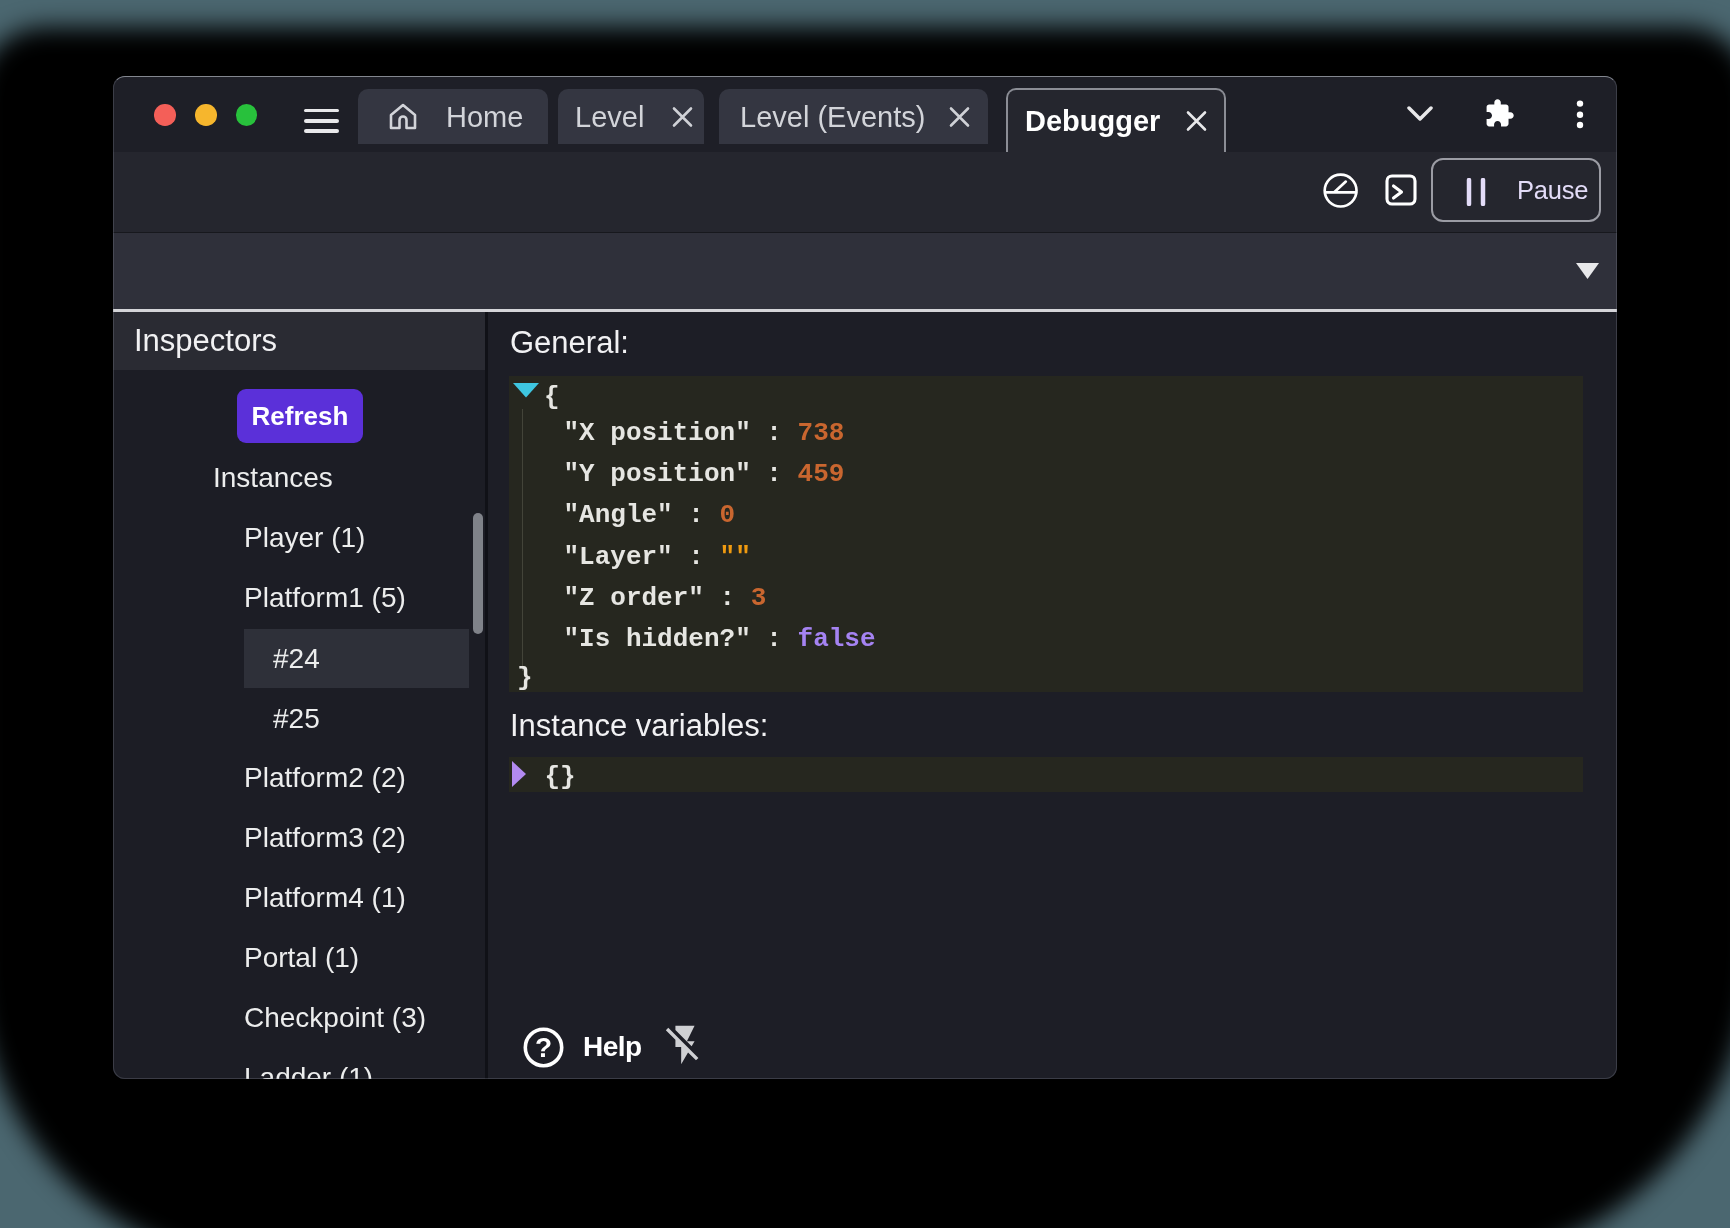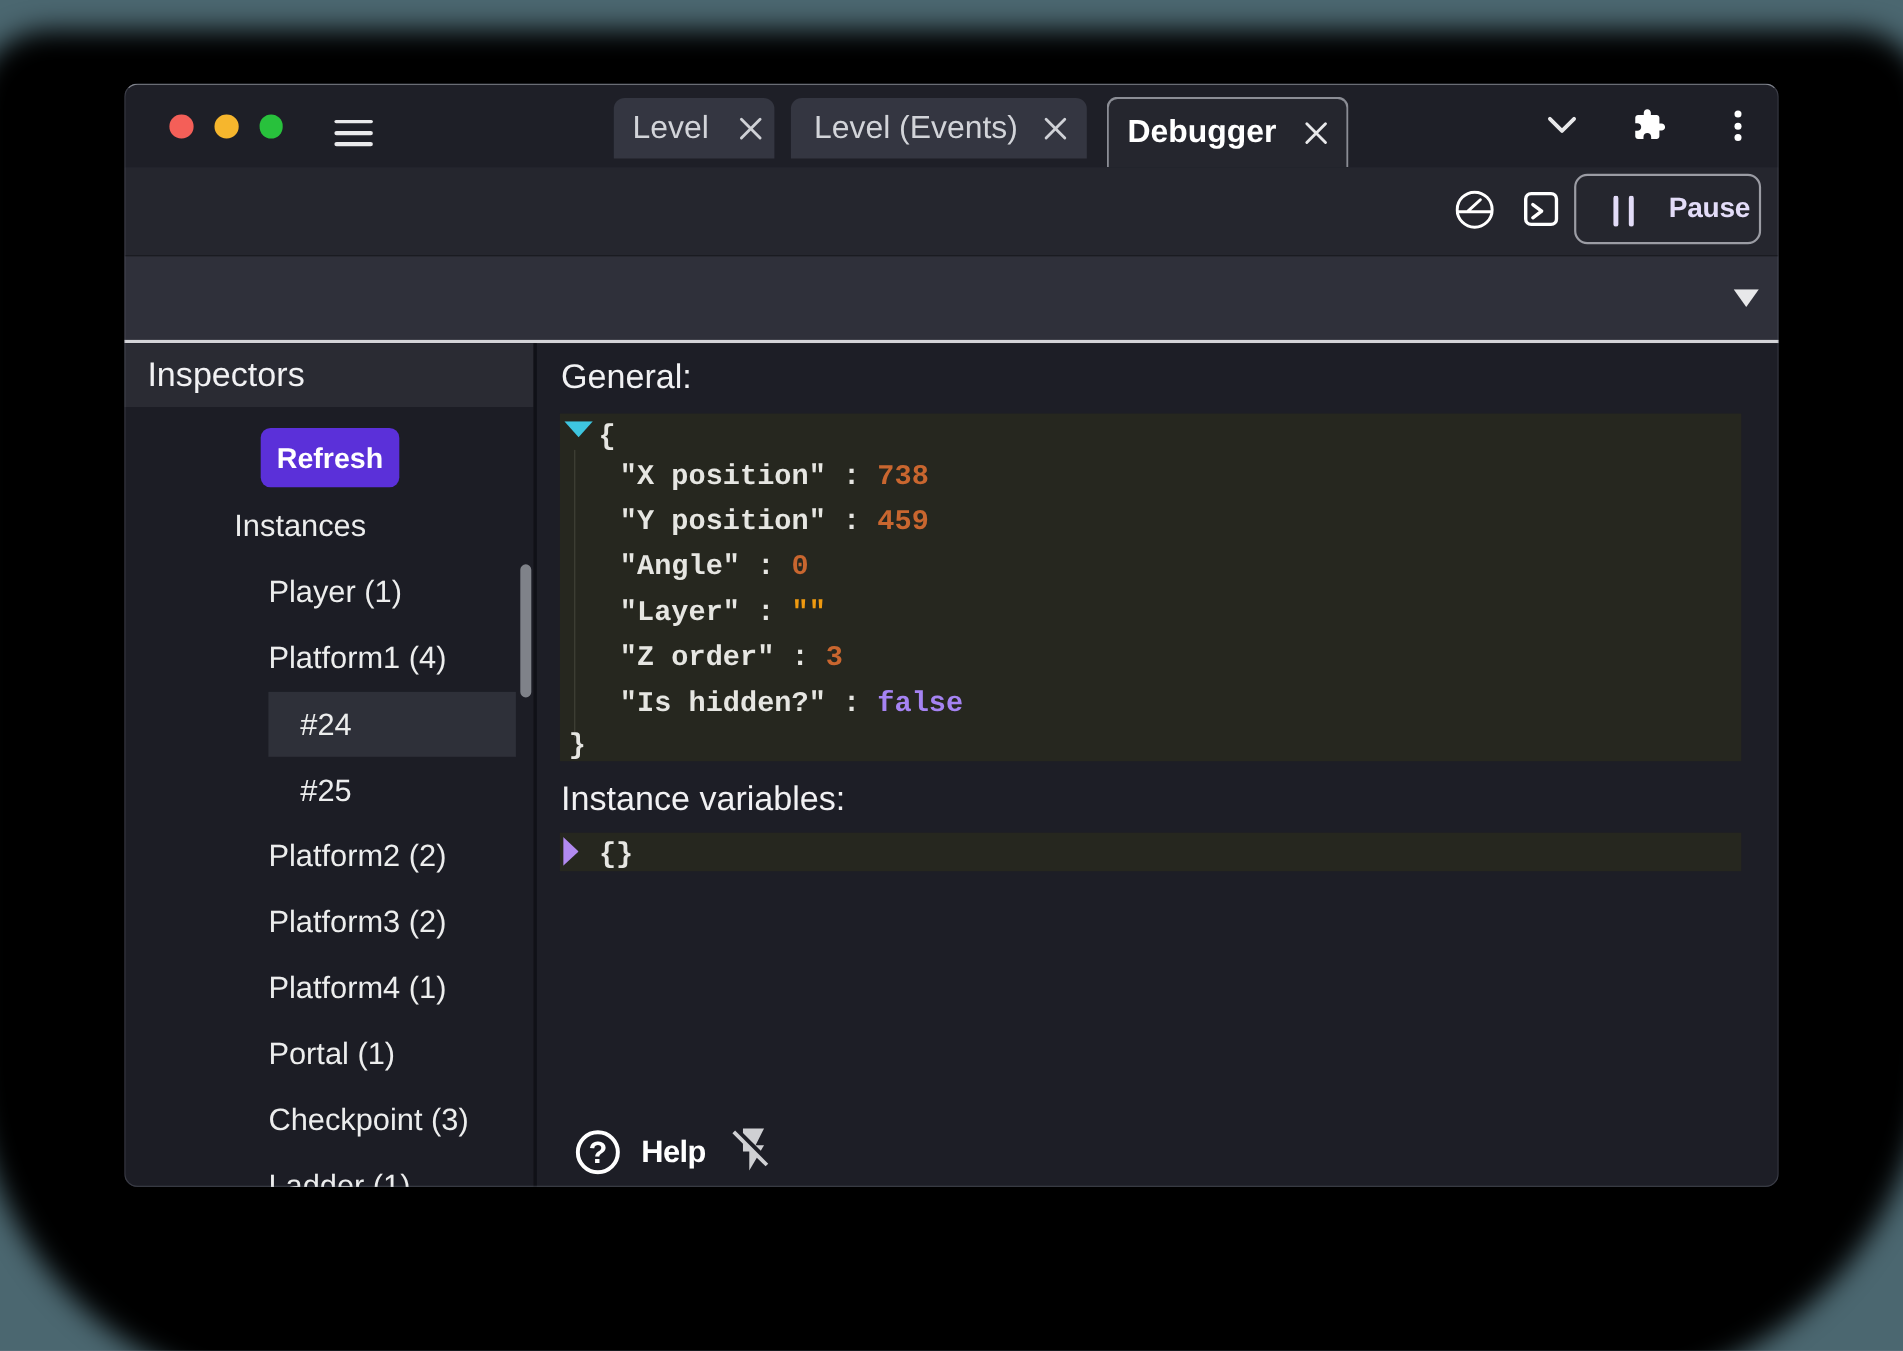--- a/index.html
+++ b/index.html
@@ -19,21 +19,21 @@
   .tab { position:absolute; top:13px; height:55px; background:#343641; border-radius:10px 10px 0 0; color:#d2d4d9; font-size:29px; }
   .tab .lbl { position:absolute; top:50%; transform:translateY(-50%); white-space:nowrap; }
   .tab .x { position:absolute; top:50%; transform:translateY(-50%); width:23px; height:23px; }
   .tab.active { top:12px; height:64px; background:#25262e; border:2px solid #8b8d95; border-bottom:none; color:#fff; font-weight:bold; }
   .ticons { position:absolute; }
 
   
   .toolbar { position:absolute; left:0; top:76px; width:1504px; height:80px; background:#25262e; }
   .pausebtn { position:absolute; left:1318px; top:6px; width:170px; height:64px; border:2px solid #9b9ca4; border-radius:12px; }
   .pausebtn .bars { position:absolute; left:33px; top:18px; }
-  .pausebtn .txt { position:absolute; left:84px; top:50%; transform:translateY(-50%); color:#e3dcf8; font-weight:bold; font-size:25.5px; letter-spacing:-0.2px; }
+  .pausebtn .txt { position:absolute; left:84px; top:50%; transform:translateY(-50%); color:#e3dcf8; font-weight:normal; font-size:25.5px; letter-spacing:-0.2px; }
 
   
   .gamebar { position:absolute; left:0; top:156px; width:1504px; height:77.5px; background:#2f303a; border-top:1px solid #17181d; }
   .gamebar .t { position:absolute; left:22px; top:50%; transform:translateY(-50%); color:#f4f4f6; font-weight:bold; font-size:31px; }
   .sep { position:absolute; left:0; top:233px; width:1504px; height:2.5px; background:#d4d4d8; }
 
   
   .content { position:absolute; left:0; top:236px; width:1504px; height:767px; background:#1d1e26; }
   .sidebar { position:absolute; left:0; top:0; width:372px; height:767px; background:#1c1d25; }
   .sidebar .hdr { position:absolute; left:0; top:0; width:372px; height:58px; background:#2a2b33; }
@@ -59,20 +59,26 @@
   <div class="titlebar">
     <div class="tl r"></div>
       <div class="tl y"></div>
       <div class="tl g"></div>
     <div class="burger">
         <span style="top:32.5px"></span>
         <span style="top:43.2px"></span>
         <span style="top:53.4px"></span>
       </div>
 
+    <div class="tab" style="left:245px; width:190px;">
+      <svg class="x" style="left:29px; width:32px; height:32px;" viewBox="0 0 32 32" fill="none" stroke="#d2d4d9" stroke-width="2.6" stroke-linejoin="round" stroke-linecap="round">
+          <path d="M4 14 L16 4 L28 14 V27 H19.5 V19 a3.5 3.5 0 0 0 -7 0 V27 H4 Z"></path>
+        </svg>
+      <span class="lbl" style="left:88px;">Home</span>
+    </div>
     <div class="tab" style="left:445px; width:146px;">
       <span class="lbl" style="left:17px;">Level</span>
       <svg class="x" style="left:113px;" viewBox="0 0 23 23" stroke="#cfd1d6" stroke-width="2.6" stroke-linecap="round">
           <path d="M3 3 L20 20 M20 3 L3 20"></path>
         </svg>
     </div>
     <div class="tab" style="left:606px; width:269px;">
       <span class="lbl" style="left:21px;">Level (Events)</span>
       <svg class="x" style="left:229px;" viewBox="0 0 23 23" stroke="#cfd1d6" stroke-width="2.6" stroke-linecap="round">
           <path d="M3 3 L20 20 M20 3 L3 20"></path>
@@ -124,21 +130,21 @@
 
   <div class="content">
     <div class="sidebar">
       <div class="selrow"></div>
       <div class="hdr">
           <span>Inspectors</span>
         </div>
       <div class="refresh">Refresh</div>
       <div class="snode" style="left:100px; top:166px;">Instances</div>
       <div class="snode" style="left:131px; top:226px;">Player (1)</div>
-      <div class="snode" style="left:131px; top:286px;">Platform1 (4)</div>
+      <div class="snode" style="left:131px; top:286px;">Platform1 (5)</div>
       <div class="snode" style="left:160px; top:346.5px;">#24</div>
       <div class="snode" style="left:160px; top:406.5px;">#25</div>
       <div class="snode" style="left:131px; top:466px;">Platform2 (2)</div>
       <div class="snode" style="left:131px; top:526px;">Platform3 (2)</div>
       <div class="snode" style="left:131px; top:586px;">Platform4 (1)</div>
       <div class="snode" style="left:131px; top:646px;">Portal (1)</div>
       <div class="snode" style="left:131px; top:706px;">Checkpoint (3)</div>
       <div class="snode" style="left:131px; top:766px;">Ladder (1)</div>
       <div class="sthumb"></div>
     </div>

